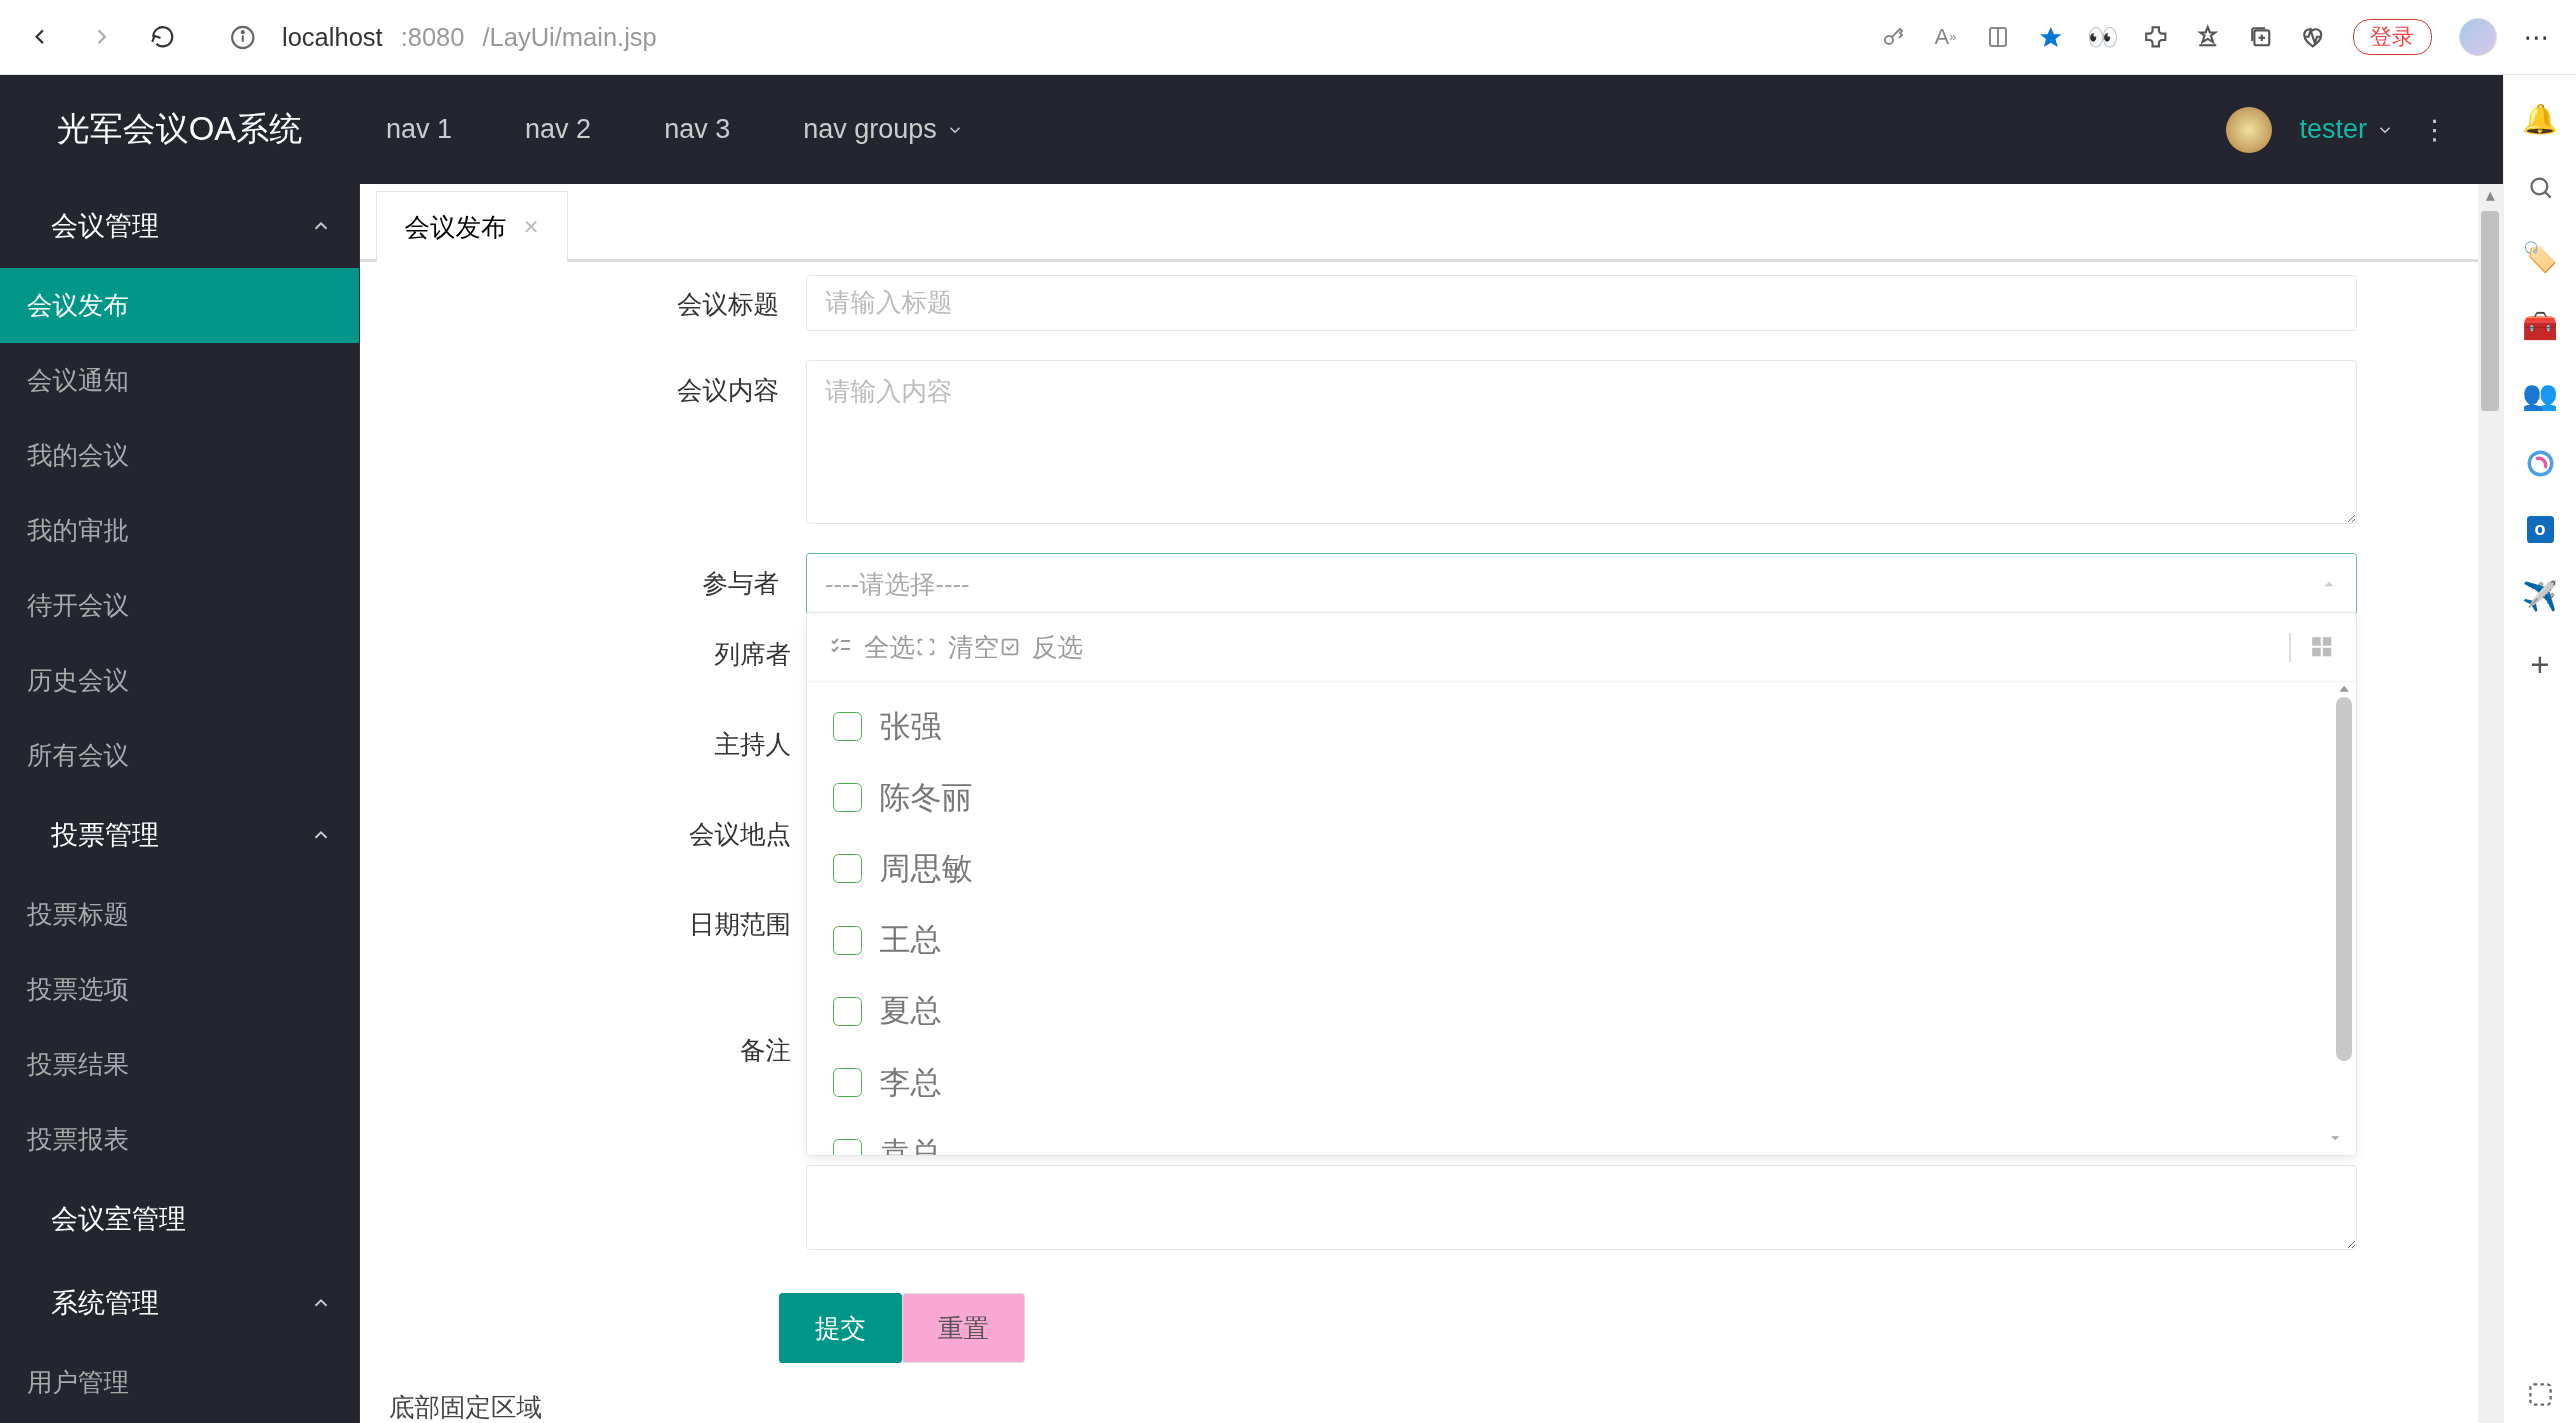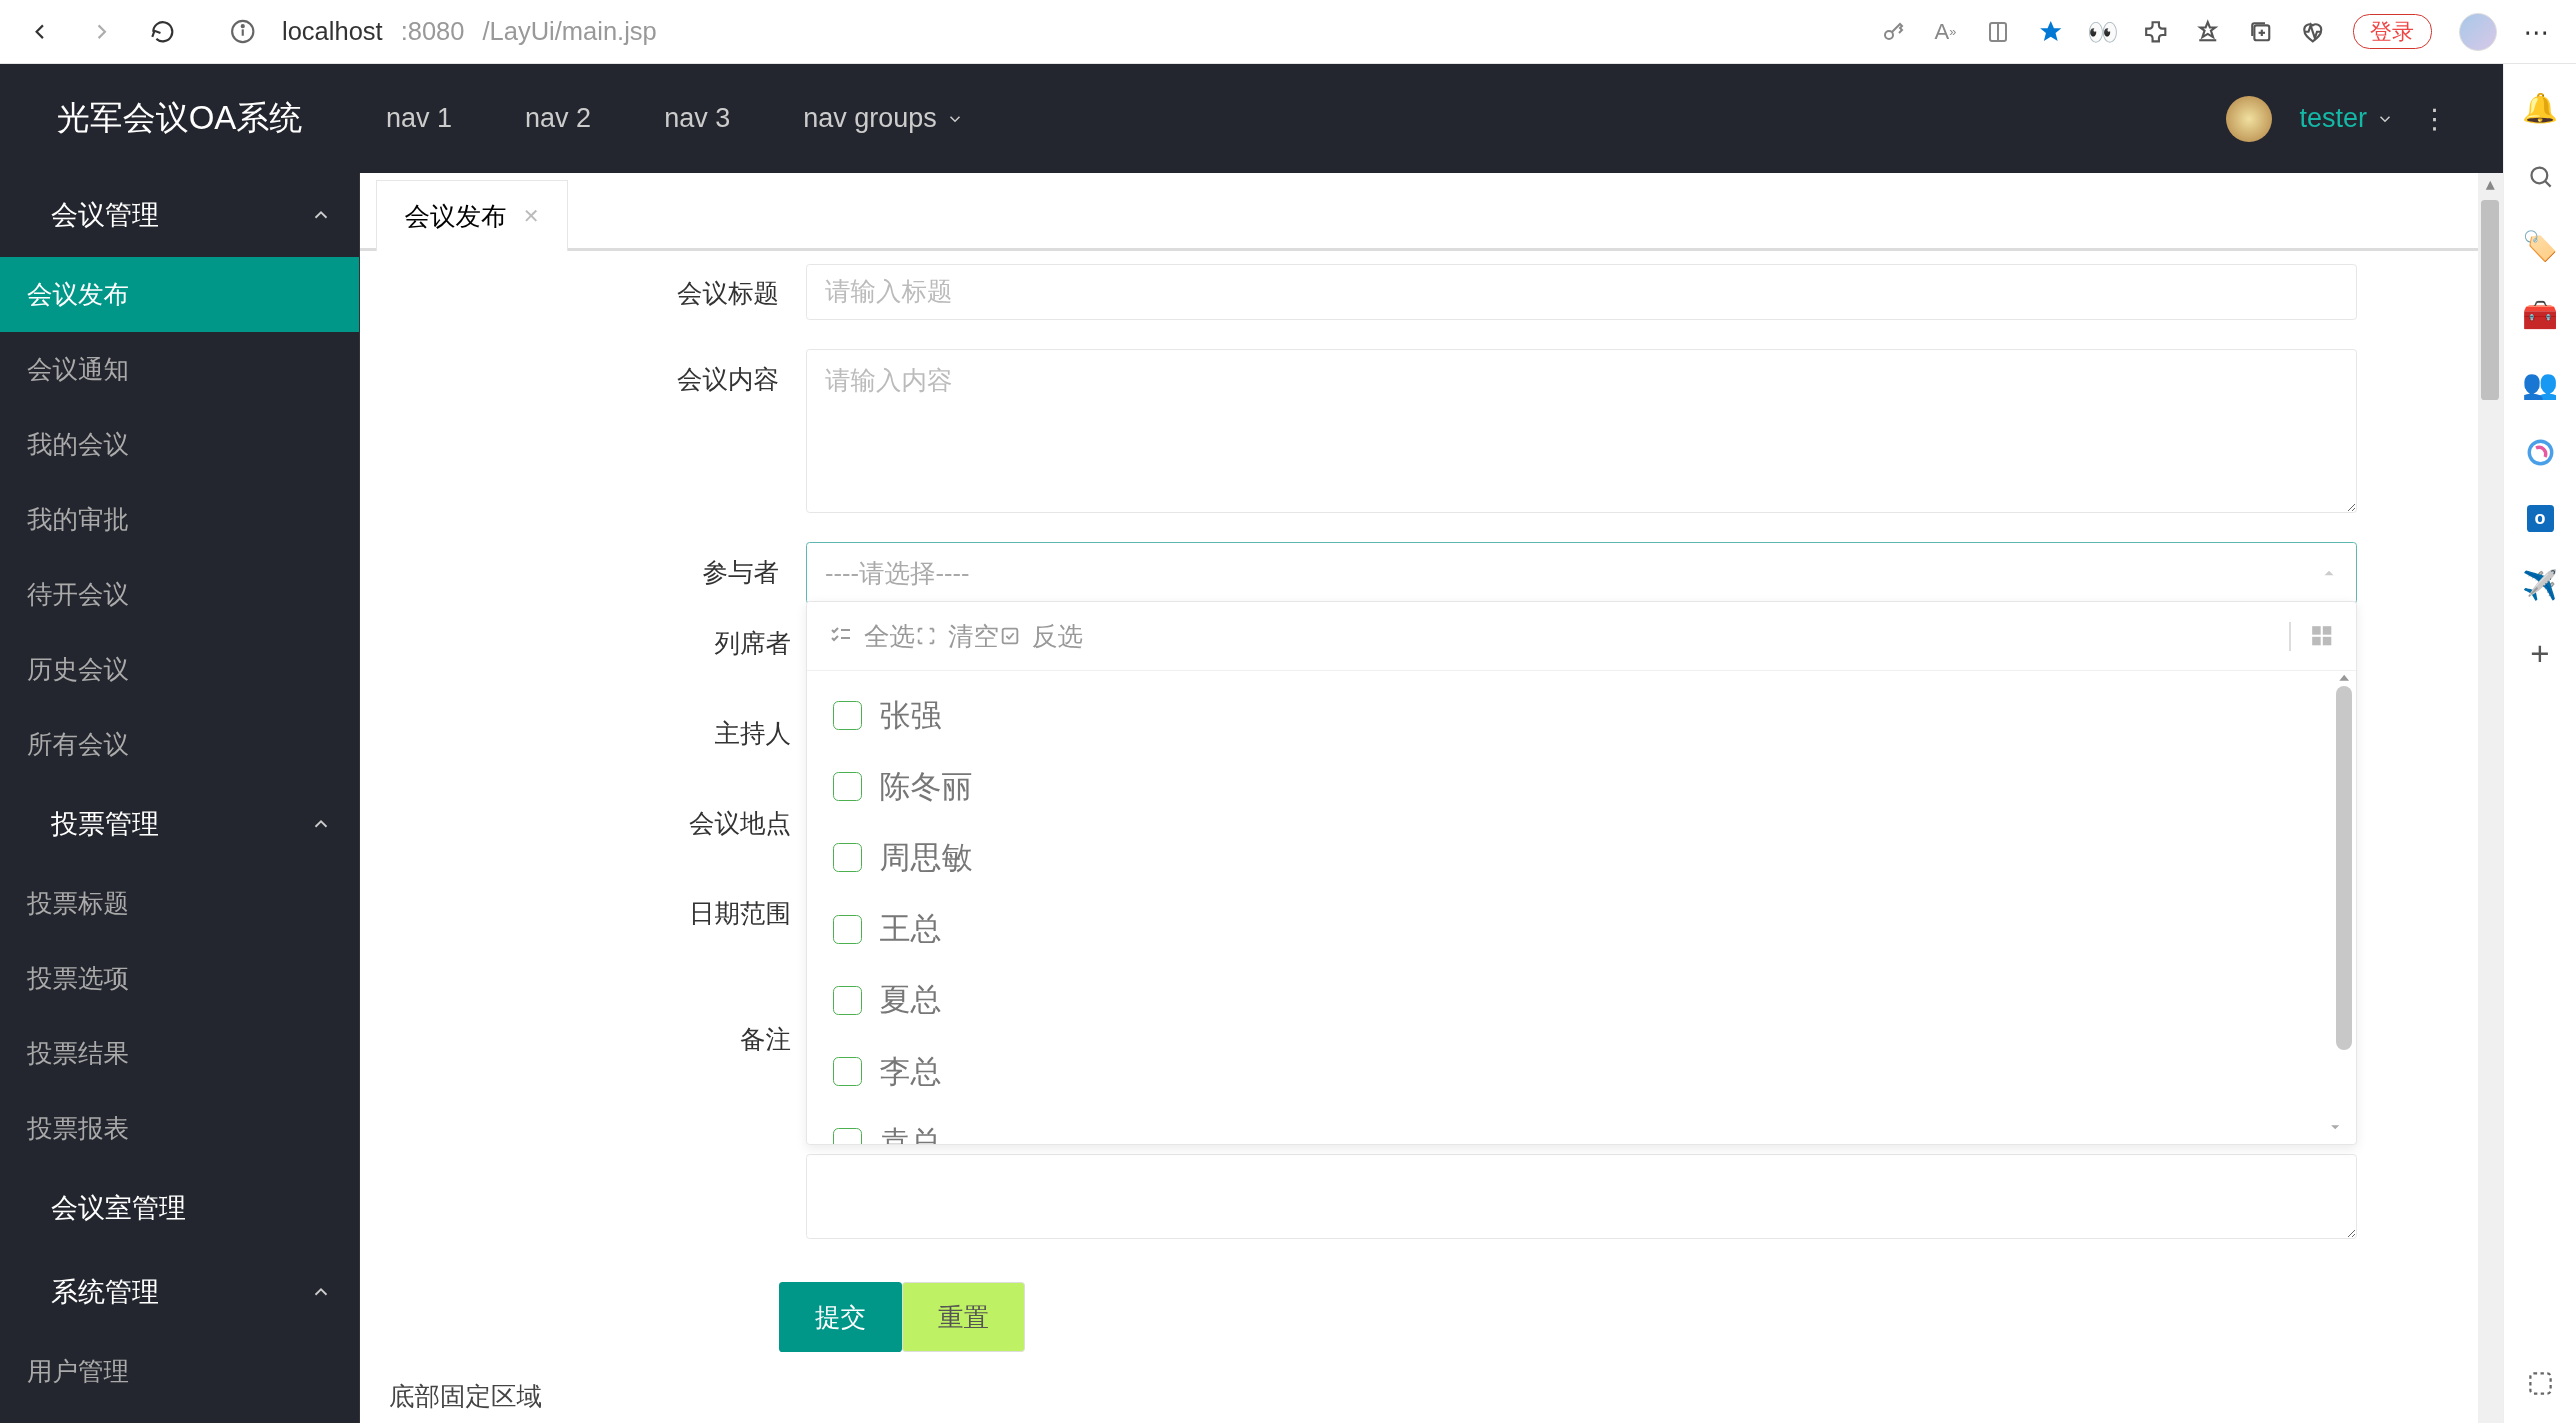--- a/index.html
+++ b/index.html
@@ -1,19 +1,19 @@
 <!DOCTYPE html>
 <html style="font-size:14.6px"><head>
   <meta charset="utf-8">
   <style>
     * { margin: 0; padding: 0; box-sizing: border-box; font-family: -apple-system, "Microsoft YaHei", "Segoe UI", sans-serif; }
     body { width: 2576px; height: 1424px; overflow: hidden; background: #fff; }
 
     
-    .browser-chrome { height: 64px; display: flex; align-items: center; padding: 4px 27px; border-bottom: 0.9px solid #e5e5e5; gap: 27px; }
+    .browser-chrome { height: 75px; display: flex; align-items: center; padding: 4px 27px; border-bottom: 0.9px solid #e5e5e5; gap: 27px; }
     .browser-nav-buttons { display: flex; gap: 36px; align-items: center; }
     .browser-icon { width: 25.5px; height: 25.5px; display: flex; align-items: center; justify-content: center; color: #555; }
     .url-bar { flex: 1; display: flex; align-items: center; gap: 18px; font-size: 25.5px; color: #333; }
     .url-host { font-weight: 500; }
     .url-path { color: #999; }
     .browser-right { display: flex; gap: 27px; align-items: center; }
     .login-btn { border: 1.8px solid #d4362e; color: #ef4444; border-radius: 16.4px; padding: 1.8px 16.4px; font-size: 22px; font-family: Liberation Mono, monospace; }
     .avatar-circle { width: 38px; height: 38px; border-radius: 50%; background: linear-gradient(135deg, #a8c8e8, #d8c8e8); border: 0.9px solid #ddd; }
 
     
@@ -70,21 +70,21 @@
     .side-labels { position: absolute; left: 12px; top: 375px; width: 446px; display: flex; flex-direction: column; gap: 55px; align-items: flex-end; padding-right: 27px; font-size: 25.5px; color: #333; }
 
     
     .notes-wrapper { position: absolute; left: 446px; top: 903px; right: 146px; }
     .notes-area { width: 100%; border: 0.9px solid #e6e6e6; border-radius: 3.6px; min-height: 73px; background: #fff; resize: both; padding: 12.7px 18px; font-size: 25.5px; }
 
     
     .btn-row { position: absolute; left: 419px; bottom: 75px; display: flex; }
     .btn { padding: 16.4px 35px; font-size: 25.5px; border-radius: 3.6px; cursor: pointer; border: 0.9px solid transparent; }
     .btn-primary { background: #009688; color: #fff; }
-    .btn-default { background: #bef264; border: 0.9px solid #ddd; color: #555; }
+    .btn-default { background: #f9a8d4; border: 0.9px solid #ddd; color: #555; }
 
     .footer-text { position: absolute; left: 29px; bottom: 12.7px; font-size: 25.5px; color: #444; }
 
     
     .page-scroll { position: absolute; right: 0; top: 0; bottom: 0; width: 25.5px; background: #f0f0f0; }
     .page-scroll-up, .page-scroll-down { height: 27px; text-align: center; color: #888; font-size: 18px; }
     .page-scroll-thumb { background: #c0c0c0; height: 200px; margin: 0 3.6px; border-radius: 3.6px; }
 
     svg { display: block; }
   </style>

